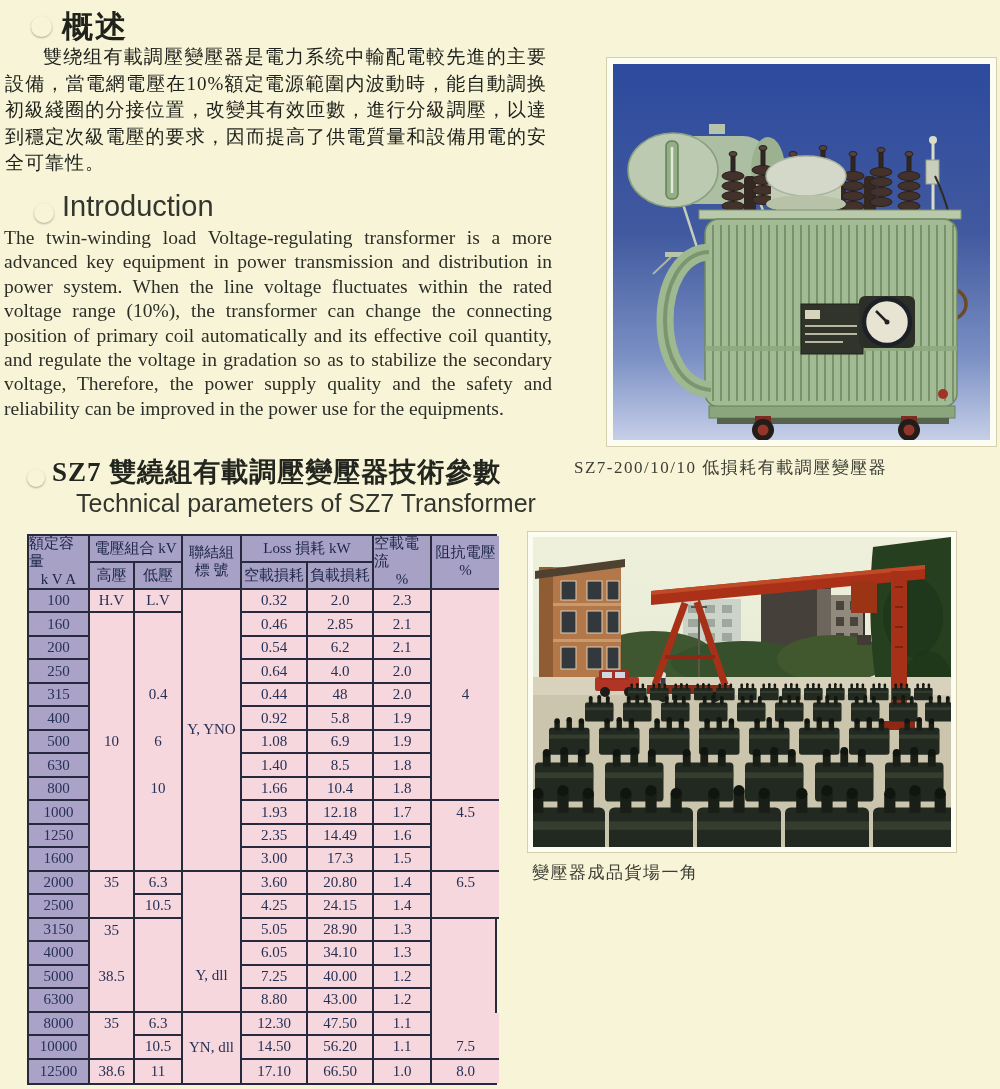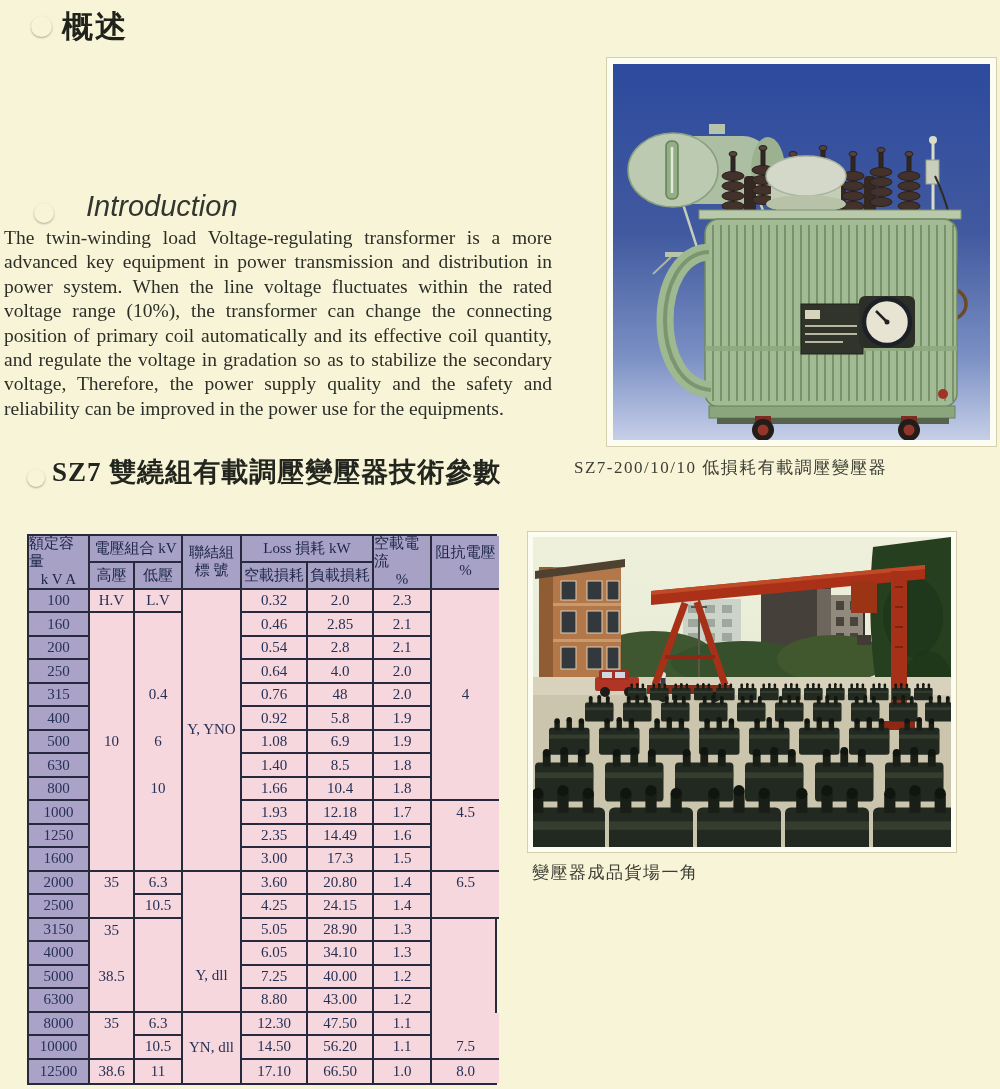--- a/index.html
+++ b/index.html
@@ -5,21 +5,21 @@
   html,body{margin:0;padding:0;background:#e8e4c8;}
   #page{position:relative;width:1000px;height:1089px;background:#f8f4d8;overflow:hidden;
         font-family:"Liberation Serif",serif;color:#23261f;}
   .bullet{position:absolute;border-radius:50%;
         background:radial-gradient(circle at 35% 28%, #f4fbf5 0%, #bfe3cf 22%, #63b795 48%, #2e8a68 75%, #1d co6b50 100%);
         box-shadow:0 1px 2px rgba(40,60,45,.4);}
   .b1{left:31px;top:16px;width:21px;height:21px;}
   .b2{left:34px;top:203px;width:20px;height:20px;}
   .b3{left:27px;top:469px;width:18px;height:18px;}
   .h-zh{position:absolute;left:62px;top:6px;font-size:31px;font-weight:700;color:#20231c;letter-spacing:2px;}
-  .h-en{position:absolute;left:86px;top:190px;font-size:29px;font-family:"Liberation Sans",sans-serif;font-weight:400;color:#33362e;font-style:italic;}
+  .h-en{position:absolute;left:62px;top:190px;font-size:29px;font-family:"Liberation Sans",sans-serif;font-weight:400;color:#33362e;}
   .p-zh{position:absolute;left:5px;top:44px;width:542px;font-size:19px;line-height:26.5px;
         text-align:justify;text-indent:2em;letter-spacing:1px;color:#20231d;}
   .p-en{position:absolute;left:4px;top:226px;width:548px;font-size:19.5px;line-height:24.4px;
         text-align:justify;color:#2c2f27;}
   .p-en::first-line{}
   .h3zh{position:absolute;left:52px;top:454px;font-size:27px;font-weight:600;color:#23261f;letter-spacing:1px;}
   .h3en{position:absolute;left:76px;top:489px;font-size:25px;font-family:"Liberation Sans",sans-serif;font-weight:400;color:#33362e;}
   .photo{position:absolute;background:#fdfcf0;border:1px solid #d5cfae;box-sizing:border-box;}
   .photo svg{display:block;}
   #photo1{left:606px;top:57px;width:391px;height:390px;padding:6px;}
@@ -44,20 +44,21 @@
   .slots{display:grid;}
   .slots>span{display:flex;align-items:center;justify-content:center;}
 </style>
 </head>
 <body>
 
 <div id="page">
 
   <div class="bullet b1"></div>
   <div class="h-zh">概述</div>
+  <div class="p-zh">雙绕组有載調壓變壓器是電力系统中輸配電較先進的主要設備，當電網電壓在10%額定電源範圍内波動時，能自動調换初級綫圈的分接位置，改變其有效匝數，進行分級調壓，以達到穩定次級電壓的要求，因而提高了供電質量和設備用電的安全可靠性。</div>
 
   <div class="bullet b2"></div>
   <div class="h-en">Introduction</div>
   <div class="p-en">The twin-winding load Voltage-regulating transformer is a more advanced key equipment in power transmission and distribution in power system. When the line voltage fluctuates within the rated voltage range (10%), the transformer can change the connecting position of primary coil automatically and its effective coil quantity, and regulate the voltage in gradation so as to stabilize the secondary voltage, Therefore, the power supply quality and the safety and reliability can be improved in the power use for the equipments.</div>
 
   <div class="photo" id="photo1">
     <svg width="377" height="376" viewBox="0 0 377 376">
       <defs>
         <linearGradient id="sky1" x1="0" y1="0" x2="0" y2="1">
           <stop offset="0" stop-color="#2d4a9d"></stop>
@@ -230,20 +231,21 @@
         <circle cx="296" cy="366" r="11" fill="#221d19"></circle>
           <circle cx="296" cy="366" r="5.5" fill="#93352a"></circle>
         <circle cx="330" cy="330" r="5" fill="#a03326"></circle>
       </g>
     </svg>
   </div>
   <div class="caption" id="cap1">SZ7-200/10/10 低損耗有載調壓變壓器</div>
 
   <div class="bullet b3"></div>
   <div class="h3zh">SZ7 雙繞組有載調壓變壓器技術參數</div>
+  <div class="h3en">Technical parameters of SZ7 Transformer</div>
 
   <div class="photo" id="photo2">
     <svg width="418" height="310" viewBox="0 0 418 310">
       <defs>
         <linearGradient id="sky2" x1="0" y1="0" x2="0" y2="1">
           <stop offset="0" stop-color="#eef0dc"></stop>
             <stop offset="1" stop-color="#dfe5cd"></stop>
         </linearGradient>
         <g id="tx">
           <rect x="0" y="8" width="30" height="20" rx="2" fill="#222920"></rect>
@@ -490,41 +492,41 @@
     <div class="c pink slots" style="grid-area:15/4/21/5;grid-template-rows:repeat(6,1fr)">
         <span style="grid-row:5">Y, dll</span>
       </div>
     <div class="c pink" style="grid-area:3/4/15/5">Y, YNO</div>
     <div class="c pink nb" style="grid-area:21/4/24/5">YN, dll</div>
 
     <div class="c pink" style="grid-area:3/5">0.32</div>
     <div class="c pink" style="grid-area:4/5">0.46</div>
     <div class="c pink" style="grid-area:5/5">0.54</div>
     <div class="c pink" style="grid-area:6/5">0.64</div>
-    <div class="c pink" style="grid-area:7/5">0.76</div>
+    <div class="c pink" style="grid-area:7/5">0.44</div>
     <div class="c pink" style="grid-area:8/5">0.92</div>
     <div class="c pink" style="grid-area:9/5">1.08</div>
     <div class="c pink" style="grid-area:10/5">1.40</div>
     <div class="c pink" style="grid-area:11/5">1.66</div>
     <div class="c pink" style="grid-area:12/5">1.93</div>
     <div class="c pink" style="grid-area:13/5">2.35</div>
     <div class="c pink" style="grid-area:14/5">3.00</div>
     <div class="c pink" style="grid-area:15/5">3.60</div>
     <div class="c pink" style="grid-area:16/5">4.25</div>
     <div class="c pink" style="grid-area:17/5">5.05</div>
     <div class="c pink" style="grid-area:18/5">6.05</div>
     <div class="c pink" style="grid-area:19/5">7.25</div>
     <div class="c pink" style="grid-area:20/5">8.80</div>
     <div class="c pink" style="grid-area:21/5">12.30</div>
     <div class="c pink" style="grid-area:22/5">14.50</div>
     <div class="c pink nb" style="grid-area:23/5">17.10</div>
 
     <div class="c pink" style="grid-area:3/6">2.0</div>
     <div class="c pink" style="grid-area:4/6">2.85</div>
-    <div class="c pink" style="grid-area:5/6">2.8</div>
+    <div class="c pink" style="grid-area:5/6">6.2</div>
     <div class="c pink" style="grid-area:6/6">4.0</div>
     <div class="c pink" style="grid-area:7/6">48</div>
     <div class="c pink" style="grid-area:8/6">5.8</div>
     <div class="c pink" style="grid-area:9/6">6.9</div>
     <div class="c pink" style="grid-area:10/6">8.5</div>
     <div class="c pink" style="grid-area:11/6">10.4</div>
     <div class="c pink" style="grid-area:12/6">12.18</div>
     <div class="c pink" style="grid-area:13/6">14.49</div>
     <div class="c pink" style="grid-area:14/6">17.3</div>
     <div class="c pink" style="grid-area:15/6">20.80</div>

